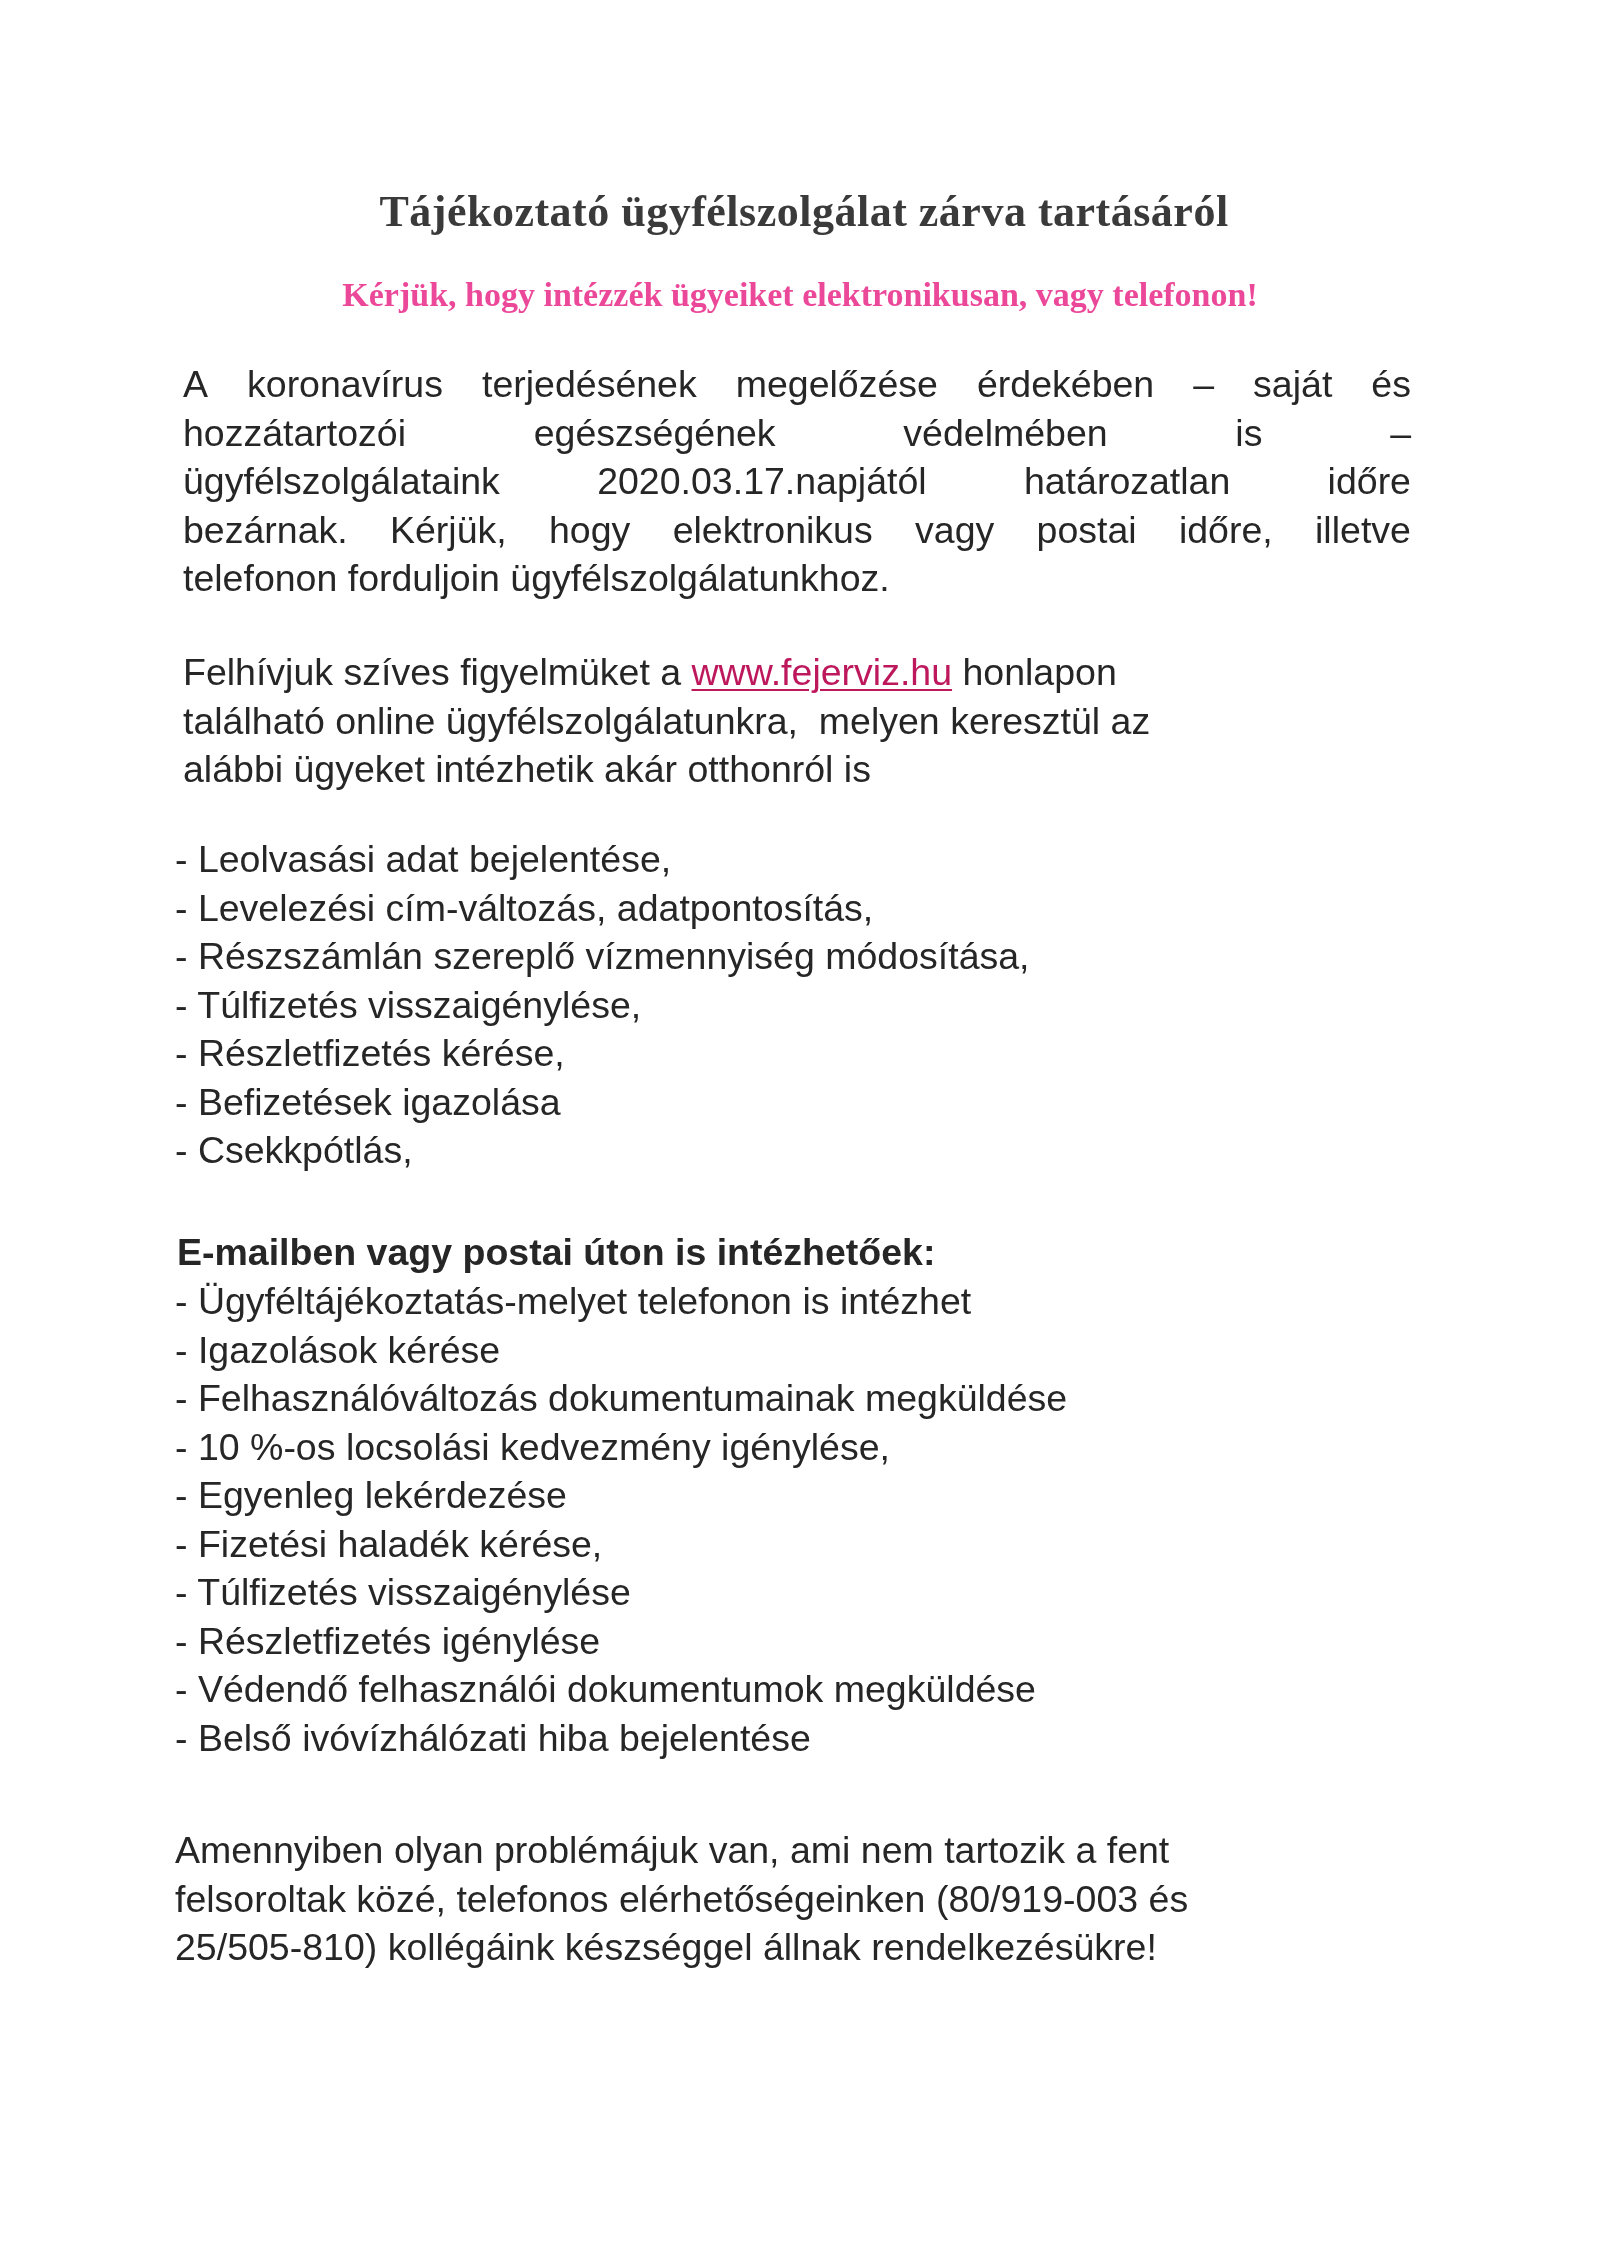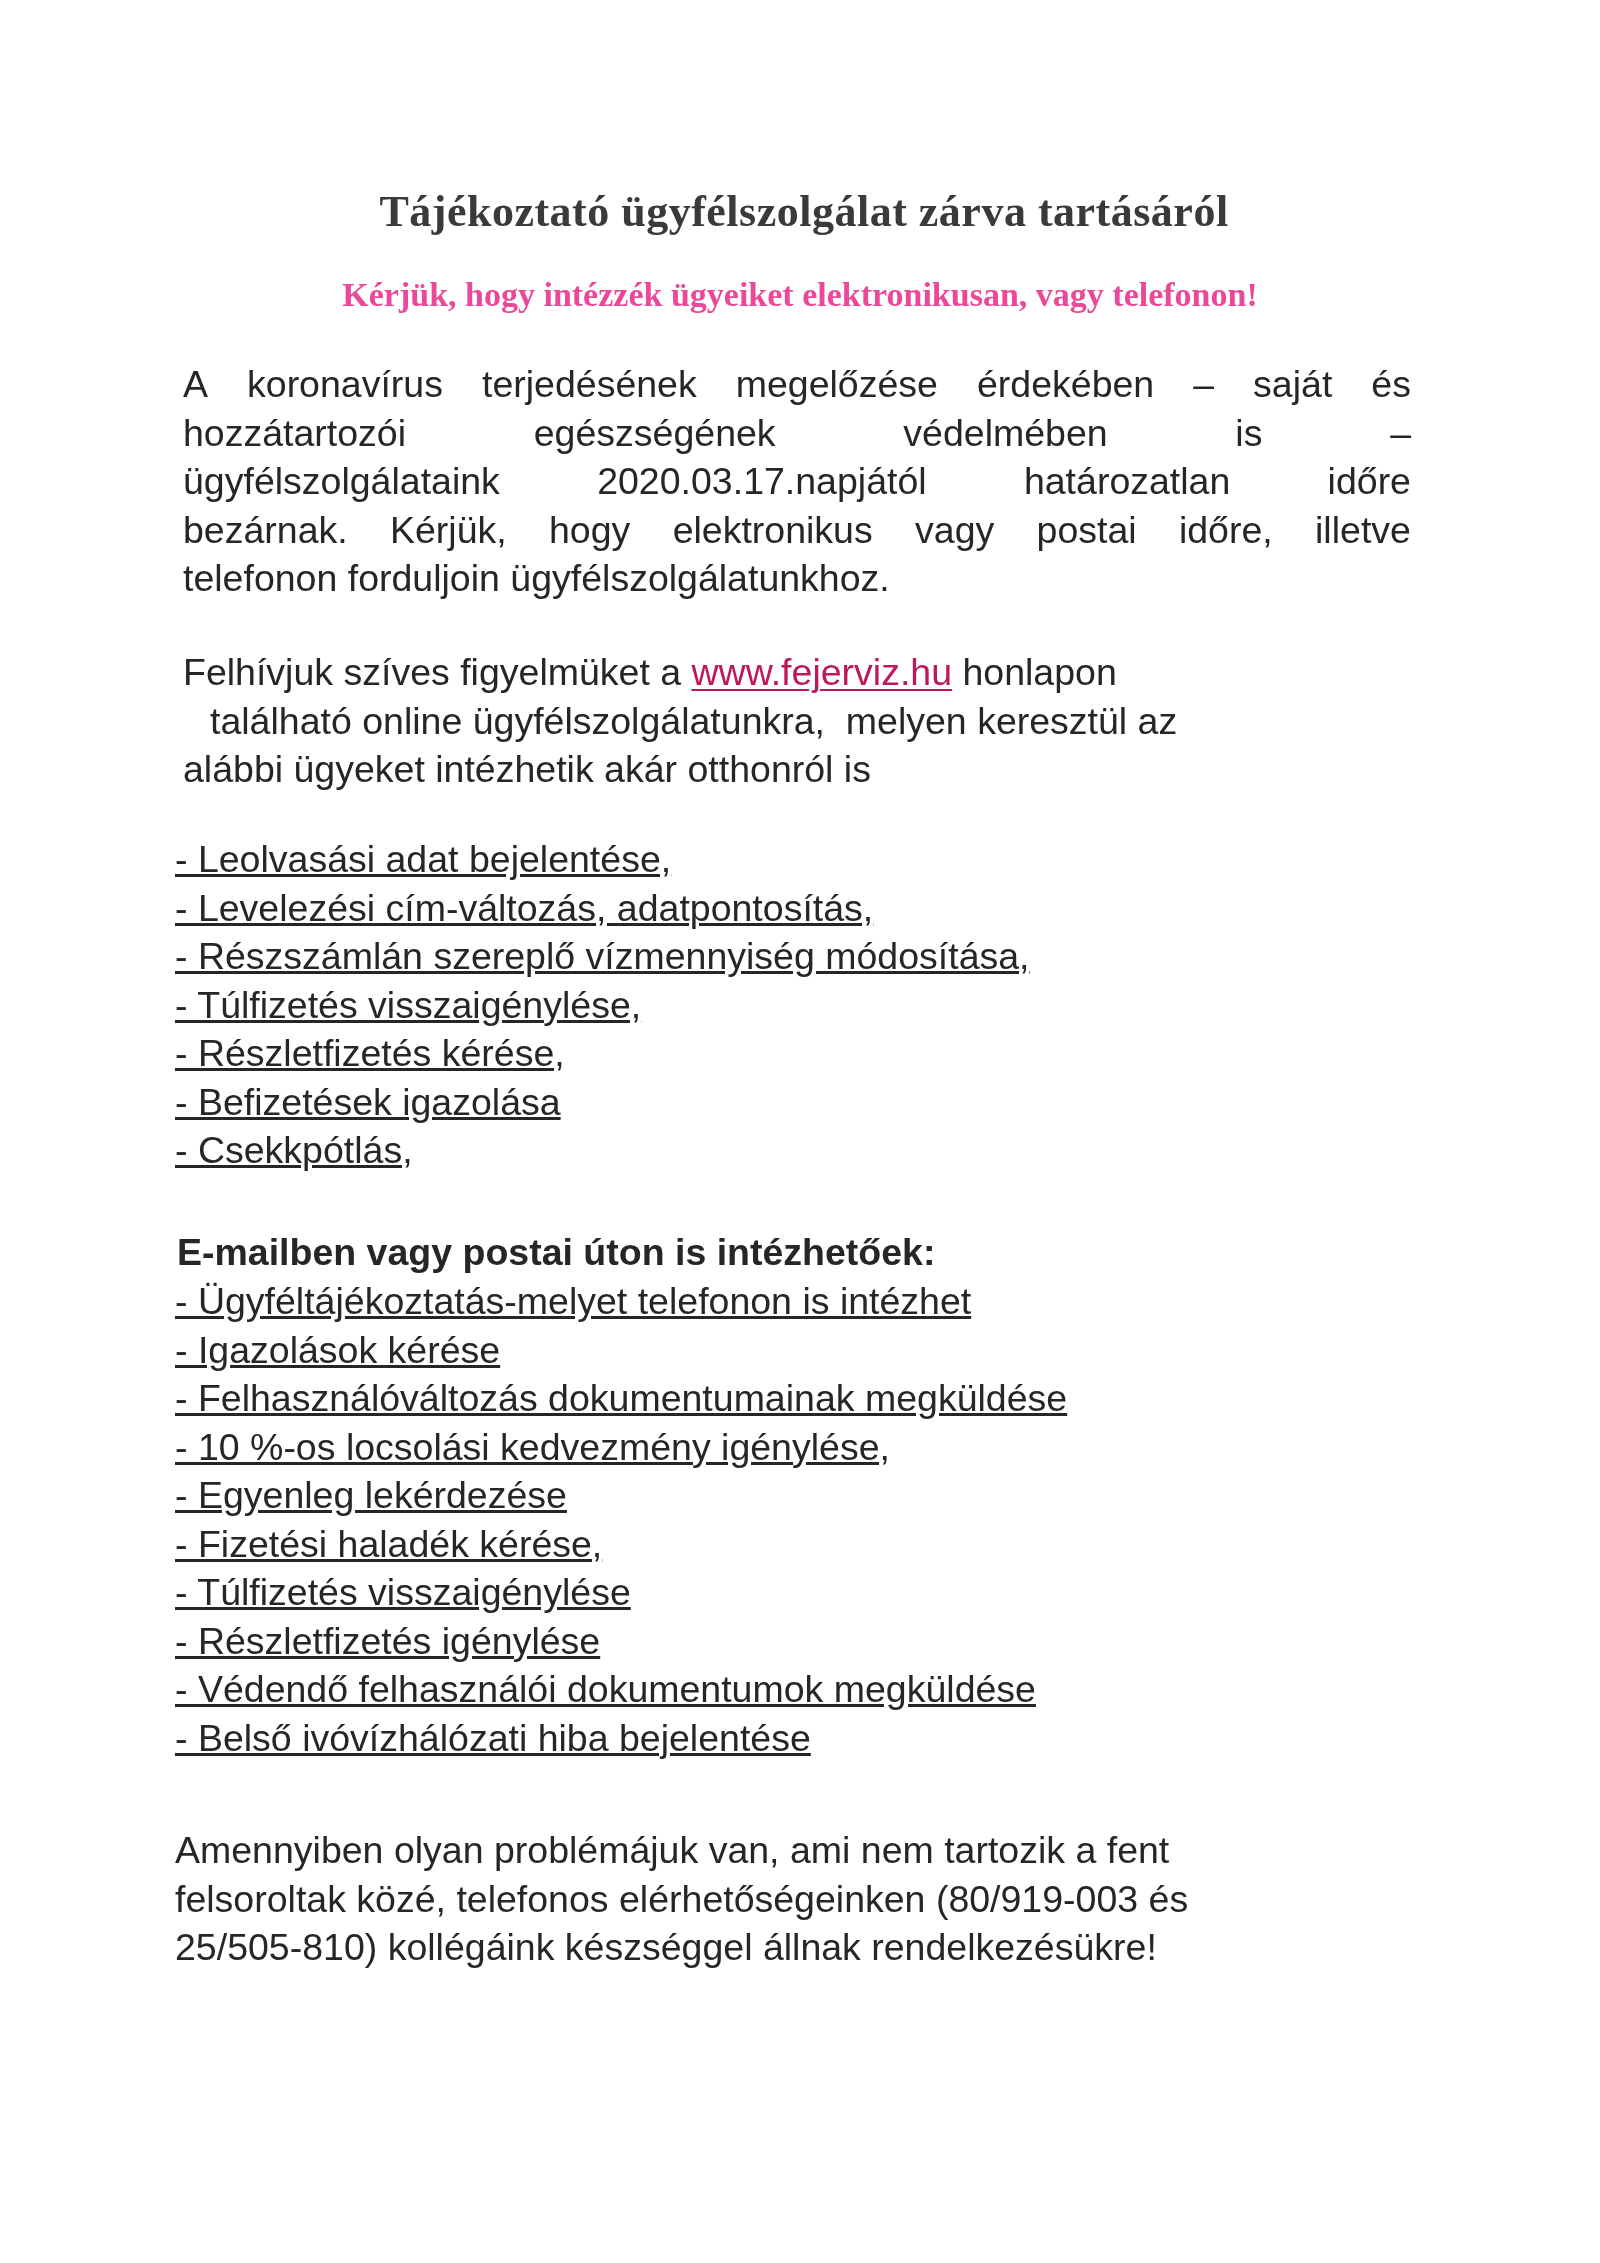--- a/index.html
+++ b/index.html
@@ -82,21 +82,20 @@
       position: absolute;
       left: 175px;
       top: 835px;
       margin: 0;
       padding: 0;
       list-style: none;
     }
     .list1 li, .list2 li {
       white-space: nowrap;
       height: 48.5px;
-      text-decoration: underline;
     }
     .section-heading {
       position: absolute;
       left: 177px;
       top: 1228px;
       margin: 0;
       font-family: "Liberation Sans", "DejaVu Sans", sans-serif;
       font-weight: bold;
       font-size: 37.5px;
       line-height: 48.5px;
@@ -162,21 +161,21 @@
       <span>időre,</span>
       <span>illetve</span>
     </div>
     <div style="white-space:nowrap;">
       <span>telefonon forduljoin ügyfélszolgálatunkhoz.</span>
     </div>
   </div>
 
   <div class="para2 body-text">
     <span class="line"><span>Felhívjuk szíves figyelmüket a </span><a class="link">www.fejerviz.hu</a><span> honlapon</span></span>
-    <span class="line" style="white-space:pre;margin-left:27px;">található online ügyfélszolgálatunkra,  melyen keresztül az</span>
+    <span class="line" style="white-space:pre;">található online ügyfélszolgálatunkra,  melyen keresztül az</span>
     <span class="line">alábbi ügyeket intézhetik akár otthonról is</span>
   </div>
 
   <ul class="list1 body-text">
     <li>- Leolvasási adat bejelentése,</li>
     <li>- Levelezési cím-változás, adatpontosítás,</li>
     <li>- Részszámlán szereplő vízmennyiség módosítása,</li>
     <li>- Túlfizetés visszaigénylése,</li>
     <li>- Részletfizetés kérése,</li>
     <li>- Befizetések igazolása</li>

